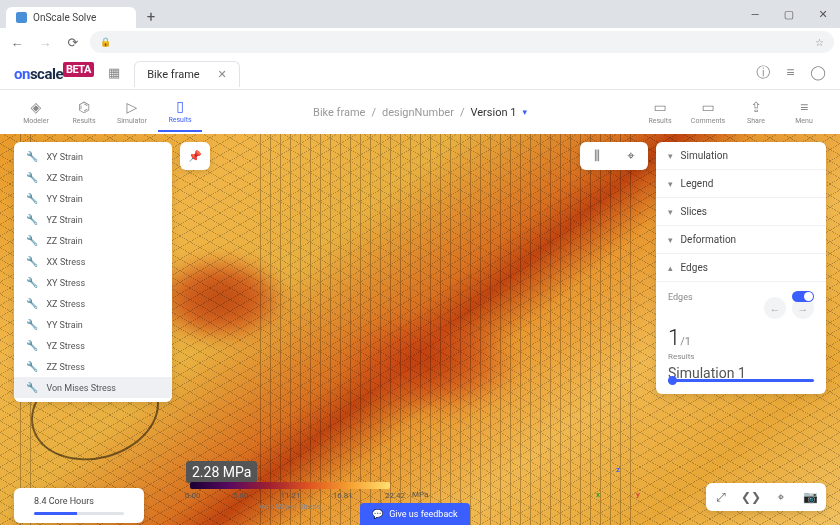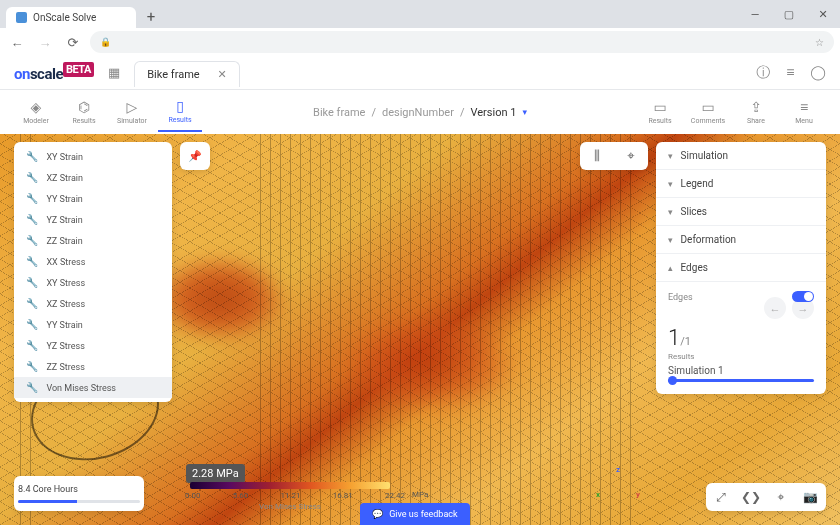--- a/index.html
+++ b/index.html
@@ -57,31 +57,31 @@
 .togrow{display:flex;justify-content:space-between;align-items:center;padding:3px 0;font-size:9px;color:#888}
 .toggle{width:22px;height:11px;background:#3b5fff;border-radius:6px;position:relative}
 .toggle::after{content:"";position:absolute;right:1px;top:1px;width:9px;height:9px;background:#fff;border-radius:50%}
 .resnav{padding:10px 12px}
 .resnav .big{font-size:22px;font-weight:300;color:#222}
 .resnav .sm{font-size:11px;color:#888}
 .resnav .lbl{font-size:8px;color:#888;margin-top:2px}
 .navcir{float:right;display:flex;gap:6px;margin-top:-28px}
 .navcir .c{width:22px;height:22px;border-radius:50%;background:#f2f3f5;display:flex;align-items:center;justify-content:center;color:#aaa;font-size:11px}
 .slider{margin:8px 12px 12px;height:3px;background:#3b5fff;border-radius:2px;position:relative}
-.slider .simname{position:absolute;top:-14px;font-size:10px;color:#555}
+.slider .simname{position:absolute;top:-14px;font-size:14px;color:#555}
 .slider::after{content:"";position:absolute;left:0;top:-3px;width:9px;height:9px;background:#3b5fff;border-radius:50%}
 
-.corehrs{position:absolute;left:14px;bottom:14px;width:130px;background:#fff;border-radius:6px;box-shadow:0 2px 6px rgba(0,0,0,.12);padding:8px 4px;font-size:9px;color:#444}
+.corehrs{position:absolute;left:14px;bottom:2px;width:130px;background:#fff;border-radius:6px;box-shadow:0 2px 6px rgba(0,0,0,.12);padding:8px 20px;font-size:9px;color:#444}
 .corehrs .bar{height:3px;background:#e0e3e8;margin-top:6px;border-radius:2px;overflow:hidden}
 .corehrs .bar .fill{height:100%;width:48%;background:#3b5fff}
 .legend{position:absolute;left:190px;bottom:14px;font-size:8px;color:#555}
 .legend .grad{width:200px;height:7px;background:linear-gradient(90deg,#1a0033,#5a0a60,#a02030,#e05520,#f5a030,#ffe070);border-radius:2px;margin-bottom:2px;position:relative}
 .legend .ticks{display:flex;justify-content:space-between;width:220px;margin-left:-5px}
 .legend .name{margin-top:2px;color:#888;text-align:center;width:200px}
-.tip{position:absolute;left:186px;bottom:42px;background:#555;color:#fff;font-size:11px;padding:3px 6px;border-radius:3px}
+.tip{position:absolute;left:186px;bottom:42px;background:#555;color:#fff;font-size:14px;padding:3px 6px;border-radius:3px}
 .tip::after{content:"";position:absolute;left:12px;bottom:-4px;border:4px solid transparent;border-top-color:#555}
 .feedback{position:absolute;left:360px;bottom:0;background:#3b5fff;color:#fff;font-size:9px;padding:6px 12px;border-radius:4px 4px 0 0;display:flex;align-items:center;gap:6px}
 .axes{position:absolute;right:200px;bottom:16px;width:44px;height:44px}
 .axes .ax{position:absolute;font-size:8px;font-weight:600}
 .axes .z{color:#3b5fff;left:20px;top:0}
 .axes .y{color:#d04040;right:0;bottom:10px}
 .axes .x{color:#30a030;left:0;bottom:10px}
 .btmtools{position:absolute;right:14px;bottom:14px;background:#fff;border-radius:6px;box-shadow:0 2px 6px rgba(0,0,0,.12);display:flex}
 .btmtools .bt{width:30px;height:28px;display:flex;align-items:center;justify-content:center;color:#666;font-size:12px}
 </style>

